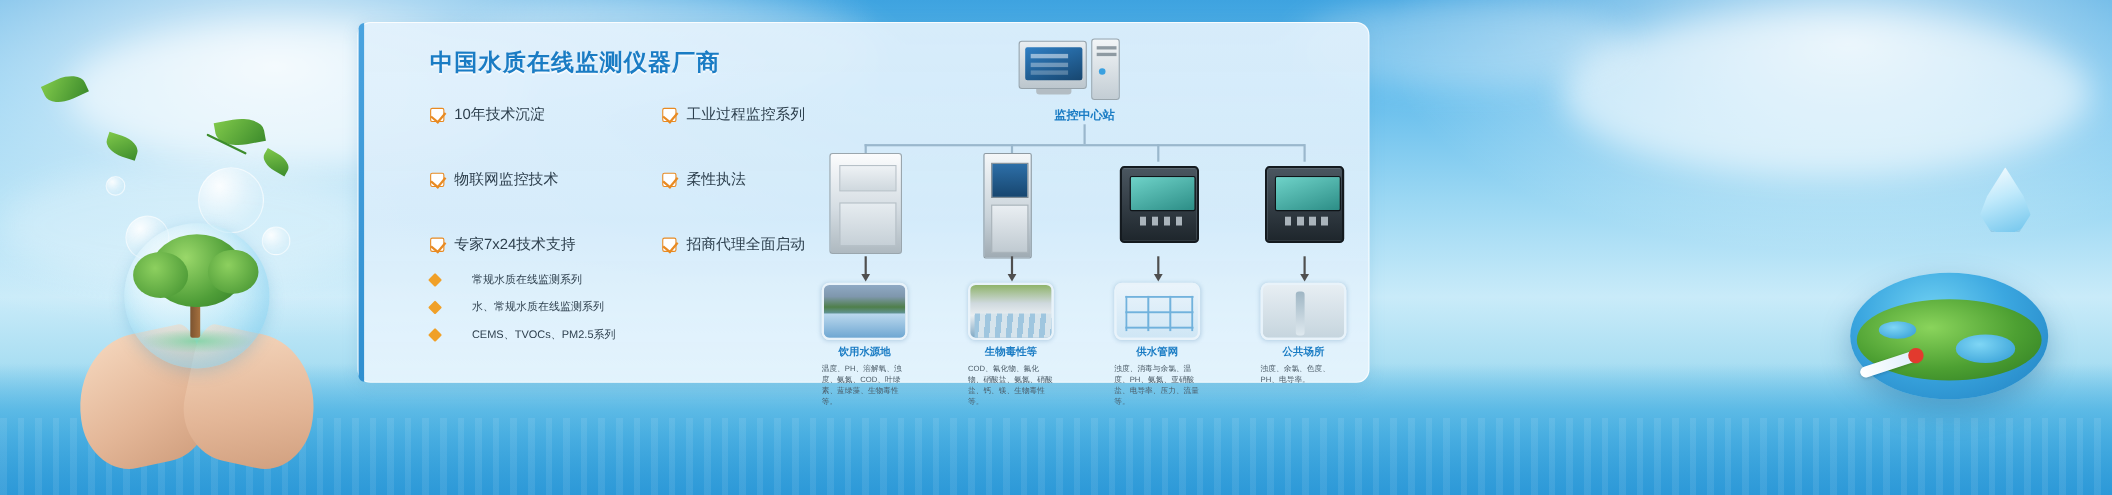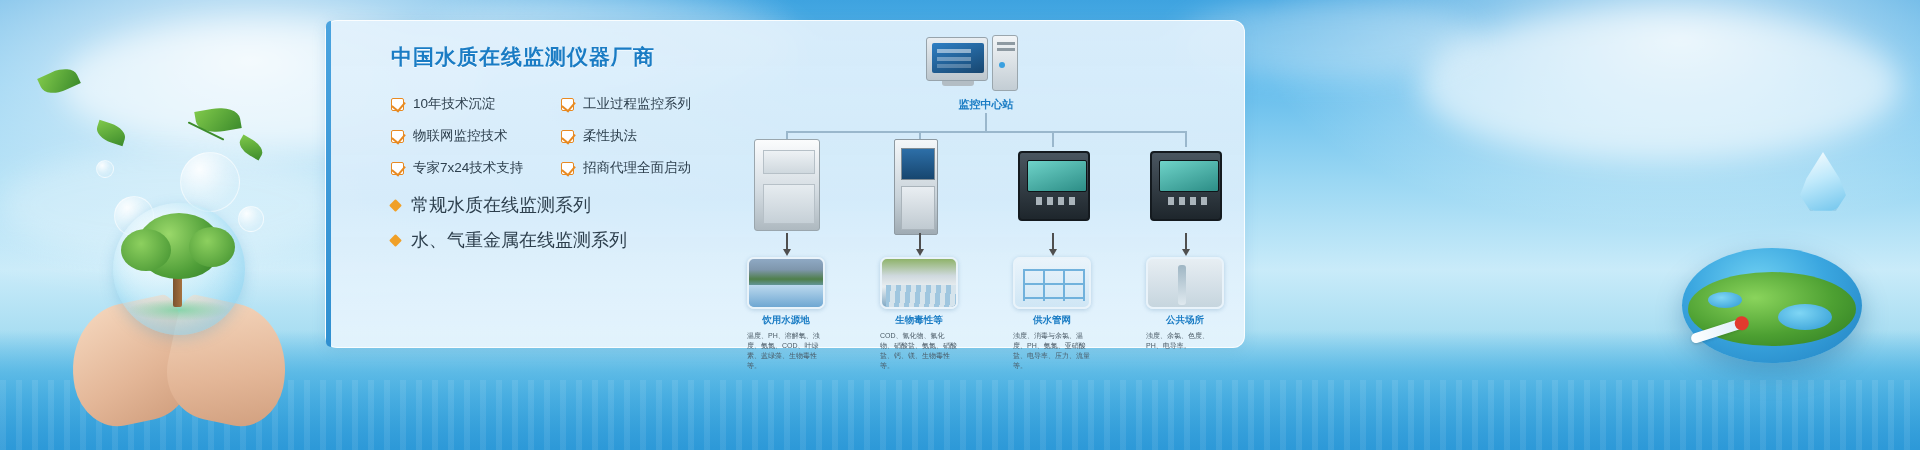--- a/index.html
+++ b/index.html
@@ -118,38 +118,38 @@
   }
   
   .left-col { position:absolute; left:65px; top:22px; width:390px; }
   .title {
     font-size:21px; font-weight:bold; color:#1a7cc4; letter-spacing:1px;
     text-shadow:0 1px 0 rgba(255,255,255,.7);
   }
   .subtitle { margin-top:12px; font-size:13px; color:#2b4a63; font-weight:bold; letter-spacing:.3px; }
   .feat-grid {
     margin-top:24px; display:grid; grid-template-columns:170px 170px;
-    row-gap:14px; column-gap:0px;
+    row-gap:14px; column-gap:0px;gap:41px;
   }
   .feat { display:flex; align-items:center; gap:9px; font-size:13.5px; color:#2d3f4d; }
   .chk {
     width:13px; height:13px; flex:0 0 13px; border:1.6px solid #e88a22; border-radius:2px;
     position:relative; background:#fff;
   }
   .chk:after {
     content:""; position:absolute; left:2px; top:0px; width:7px; height:10px;
     border-right:2px solid #e88a22; border-bottom:2px solid #e88a22;
     transform:rotate(40deg);
   }
   .headline2 {
     margin-top:28px; font-size:18px; font-weight:bold; color:#1a7cc4; letter-spacing:.5px;
     text-shadow:0 1px 0 rgba(255,255,255,.7);
   }
   .bullets { margin-top:16px; display:flex; flex-direction:column; gap:11px; }
-  .bl { display:flex; align-items:center; gap:11px; font-size:18px; color:#2d3f4d;text-align:center; }
+  .bl { display:flex; align-items:center; gap:29px; font-size:10px; color:#2d3f4d;text-align:center; }
   .dia { width:9px; height:9px; flex:0 0 9px; background:#f0a028; transform:rotate(45deg); border-radius:1px; }
   
   .diagram { position:absolute; left:420px; top:14px; width:480px; height:310px; }
   .pc-wrap { position:absolute; left:180px; top:0; width:120px; height:60px; }
   .monitor {
     position:absolute; left:0; top:2px; width:62px; height:44px; border-radius:3px;
     background:linear-gradient(180deg,#e8edf1,#bcc6cd); border:1px solid #97a3ab;
   }
   .screen {
     position:absolute; left:5px; top:5px; width:52px; height:30px; border-radius:2px;
@@ -296,21 +296,25 @@
     </div>
 
 
     <div class="bullets">
       <div class="bl">
         <span class="dia"></span>
         <span>常规水质在线监测系列</span>
       </div>
       <div class="bl">
         <span class="dia"></span>
-        <span>水、气重金属在线监测系列</span>
+        <span>水、常规水质在线监测系列</span>
+      </div>
+      <div class="bl">
+        <span class="dia"></span>
+        <span>CEMS、TVOCs、PM2.5系列</span>
       </div>
     </div>
   </div>
 
   <div class="diagram">
 
     <div class="pc-wrap">
       <div class="monitor">
         <div class="screen"></div>
       </div>

